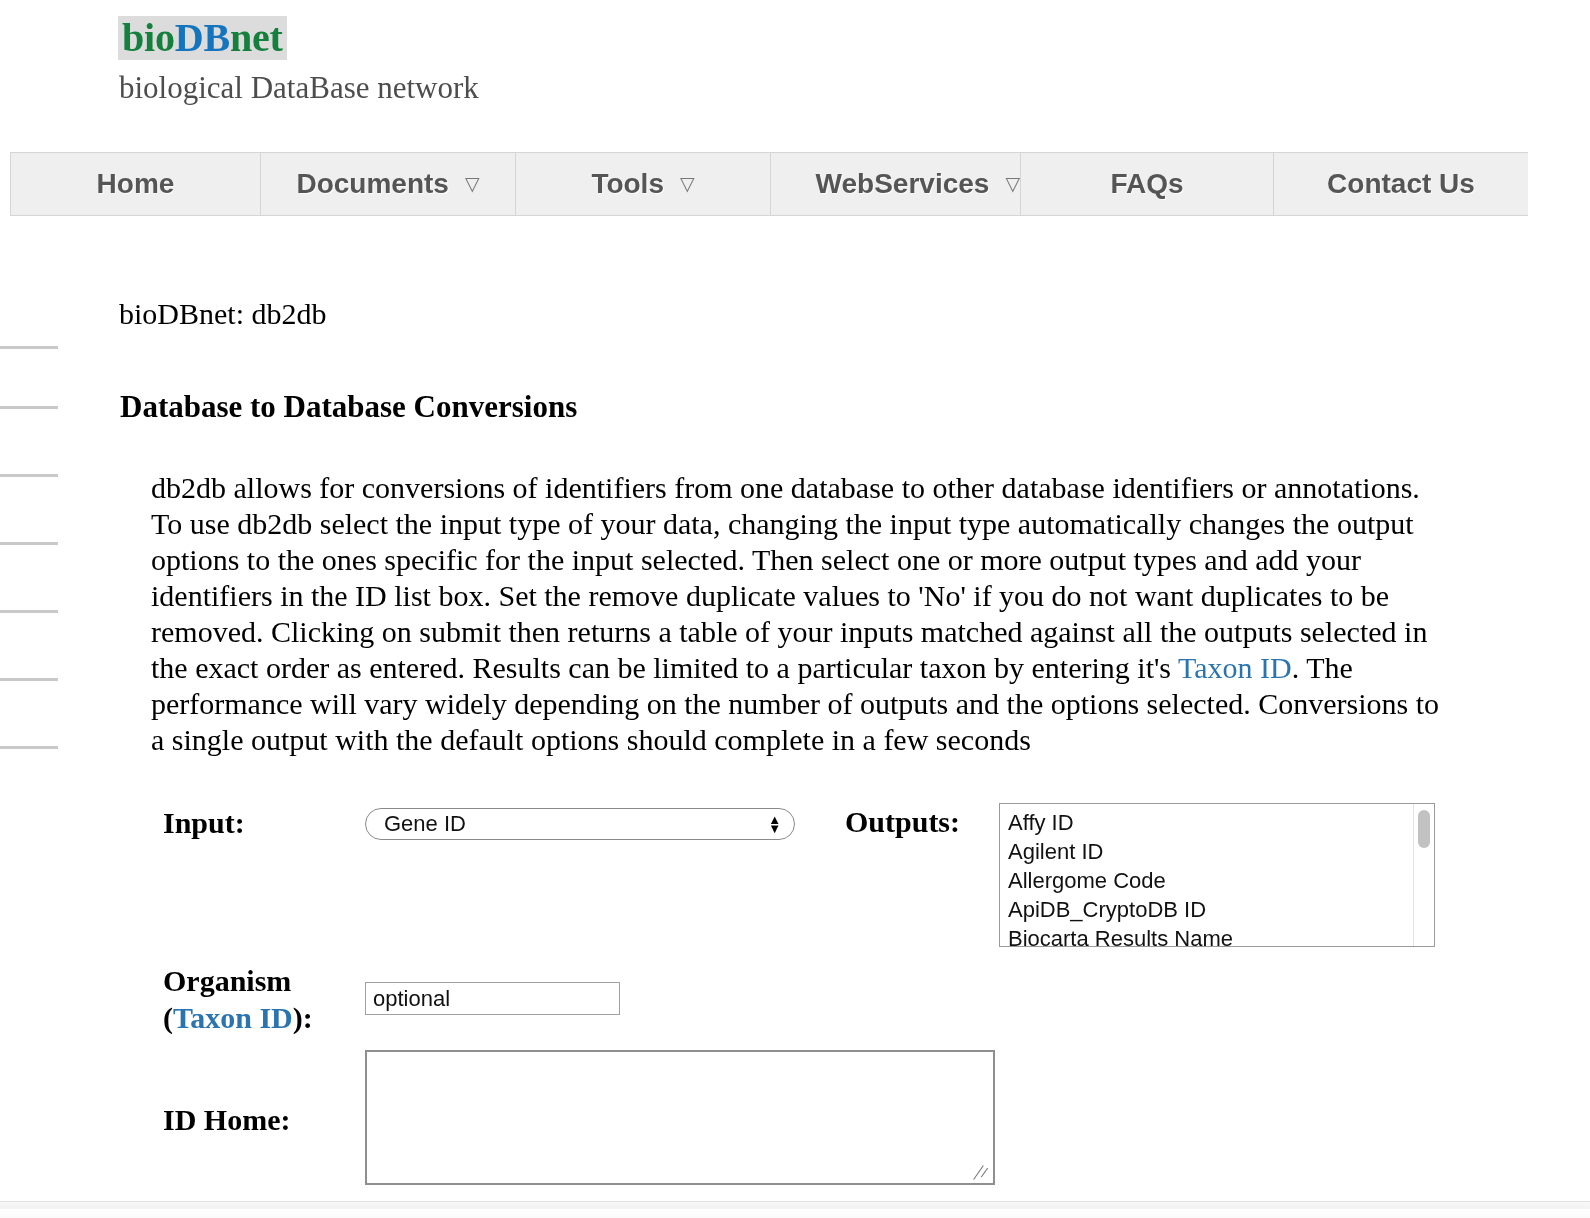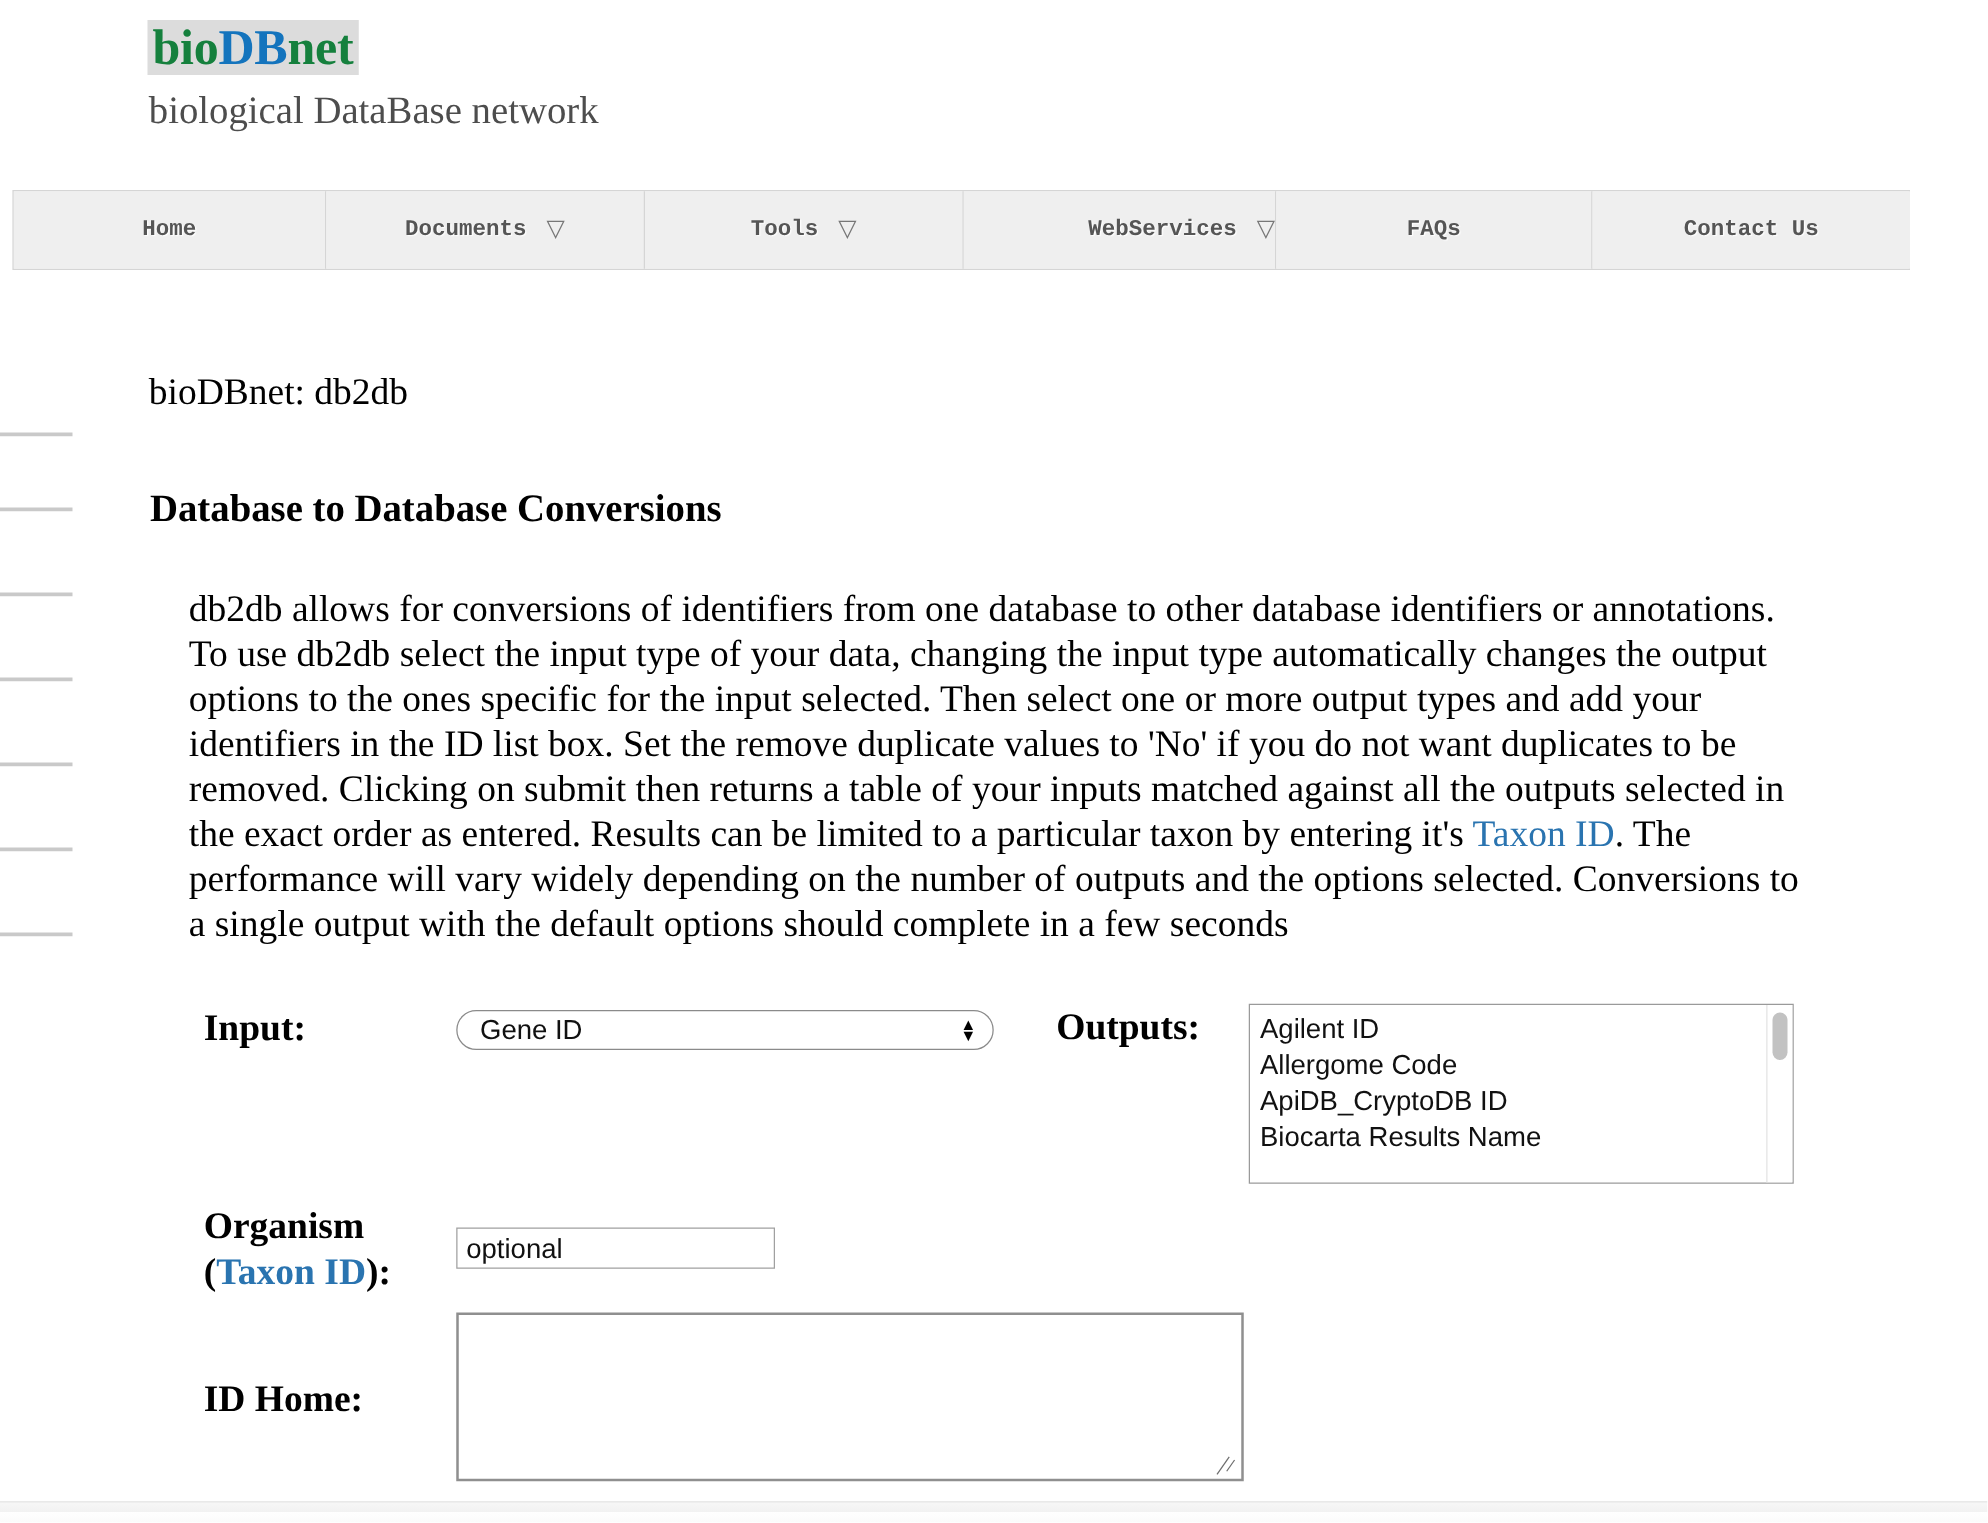--- a/index.html
+++ b/index.html
@@ -89,23 +89,23 @@
     gap: 16px;
     height: 100%;
     box-sizing: border-box;
     border-right: 1px solid #d5d5d5;
     background: #efefef;
     cursor: pointer;
     user-select: none;
   }
   .nav-item:last-child { border-right: none; }
   .nav-label {
-    font-family: Liberation Mono, monospace;
+    font-family: Liberation Sans, sans-serif;
     font-weight: bold;
-    font-size: 18px;
+    font-size: 28px;
     color: #555555;
     text-shadow: 1px 1px 1px rgba(255,255,255,0.95);
     white-space: nowrap;
   }
   .nav-caret {
     font-size: 19px;
     color: #777777;
     line-height: 1;
     transform: translateY(-1px);
   }
@@ -380,20 +380,21 @@
       <span id="input-type-stepper">
         <span>▲</span>
         <span>▼</span>
       </span>
     </div>
 
     <label class="form-label" id="label-outputs">Outputs:</label>
 
     <div id="outputs-listbox">
       <div id="outputs-options">
+        <div class="output-option">Affy ID</div>
         <div class="output-option">Agilent ID</div>
         <div class="output-option">Allergome Code</div>
         <div class="output-option">ApiDB_CryptoDB ID</div>
         <div class="output-option">Biocarta Results Name</div>
       </div>
       <div id="outputs-scrollbar">
         <div id="outputs-scroll-thumb"></div>
       </div>
     </div>
 

